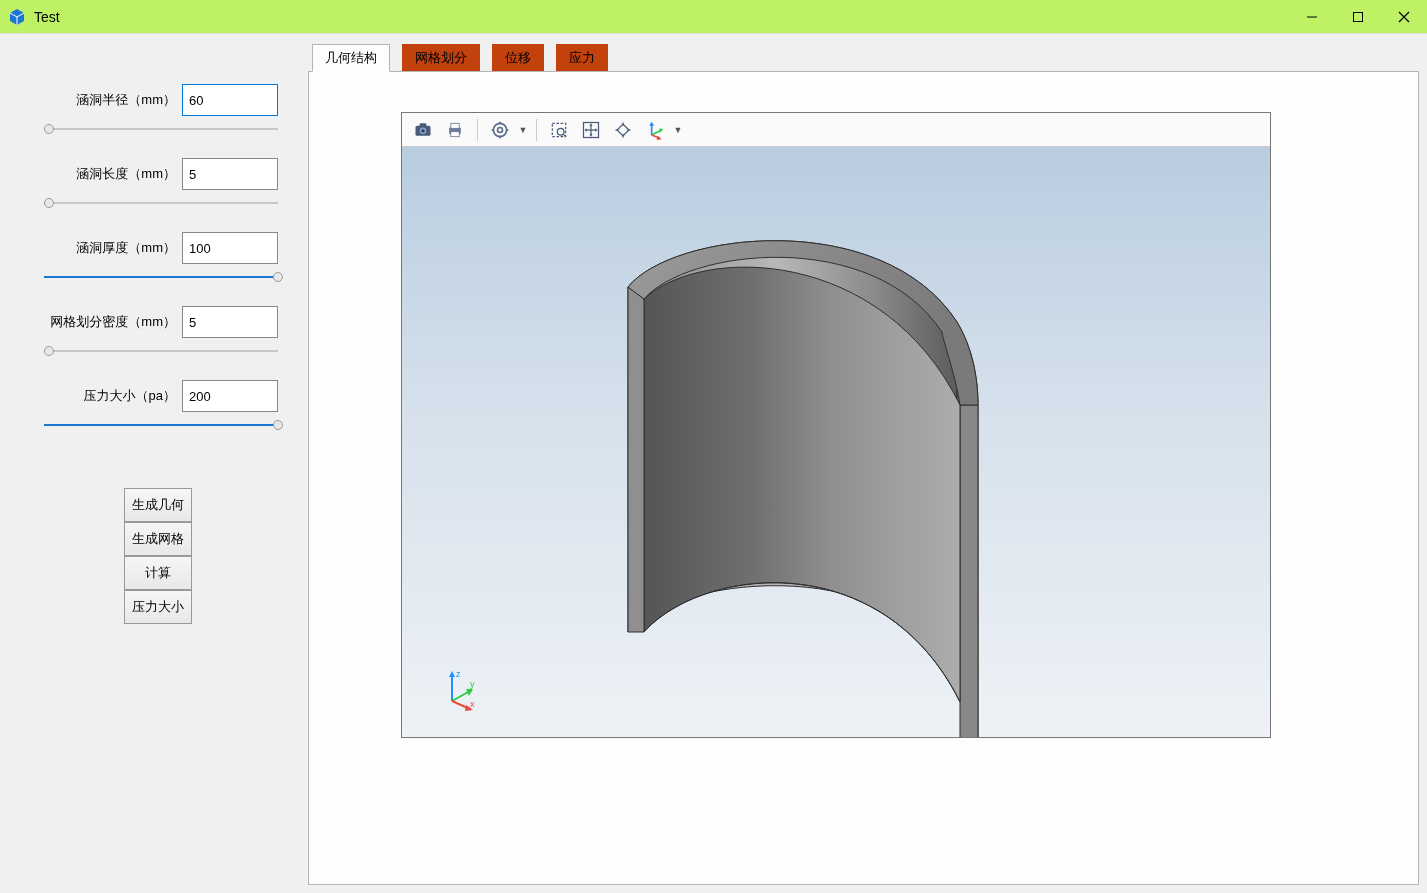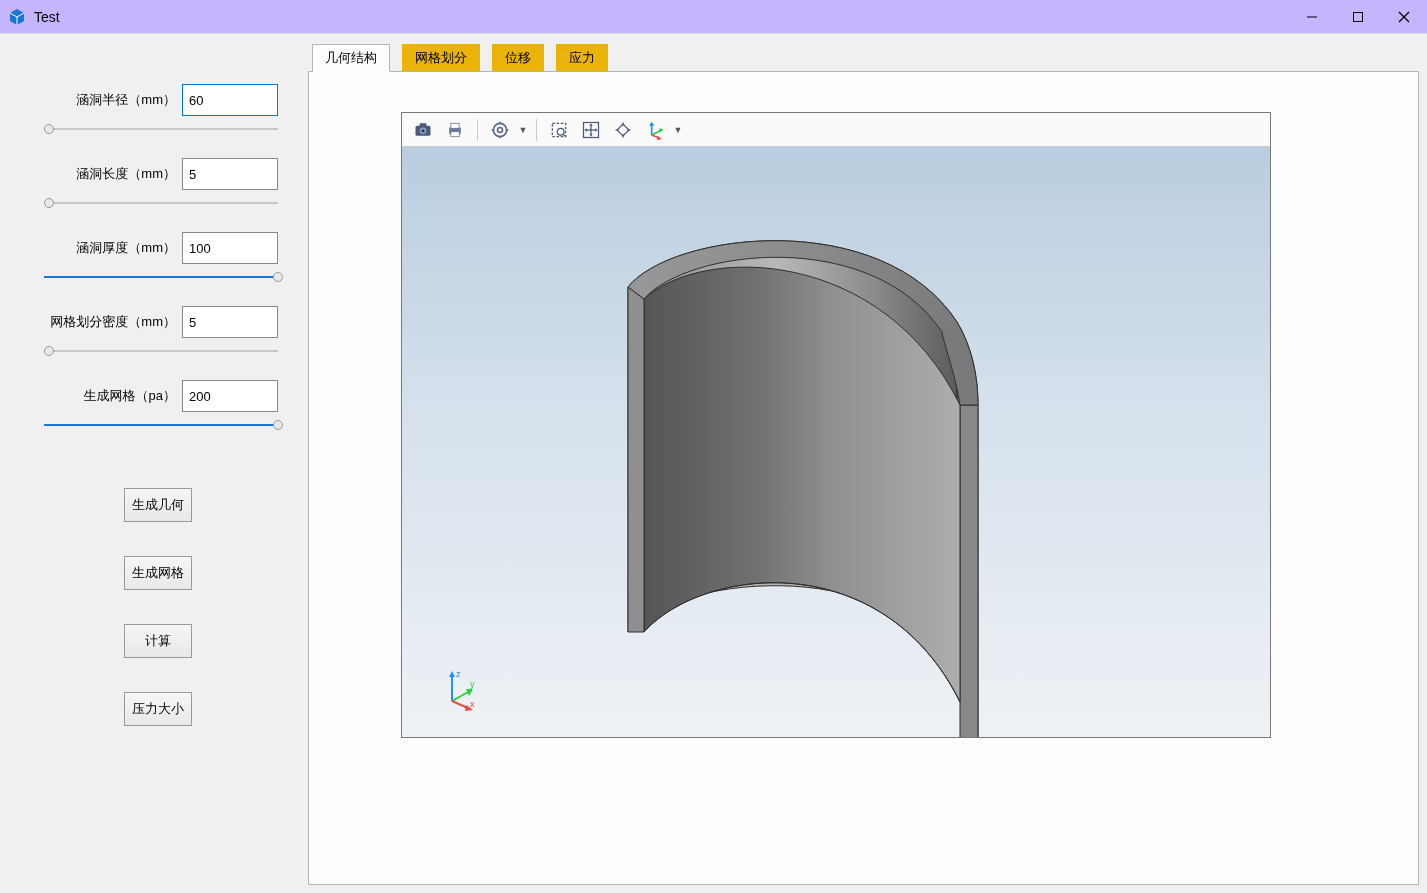--- a/index.html
+++ b/index.html
@@ -8,21 +8,21 @@
   font-size: 13px;
   background: #f0f0f0;
   width: 1427px;
   height: 893px;
   overflow: hidden;
   display: flex;
   flex-direction: column;
 }
 .titlebar {
   height: 34px;
-  background: #c4b5fd;
+  background: #bef264;
   display: flex;
   align-items: center;
   padding: 0 0 0 8px;
   border-bottom: 1px solid #ddd;
 }
 .titlebar .app-icon {
   width: 18px; height: 18px;
   margin-right: 8px;
   display: inline-flex; align-items: center; justify-content: center;
 }
@@ -79,42 +79,42 @@
 }
 .slider-fill {
   position: absolute; left: 0; top: 6px; height: 2px;
   background: #1976d2;
 }
 .slider-thumb {
   position: absolute; top: 2px;
   width: 10px; height: 10px; border-radius: 50%;
   background: #e8e8e8; border: 1px solid #999;
 }
-.sidebar-buttons { margin-top: 56px; display: flex; flex-direction: column; align-items: center; gap: 34px; }
+.sidebar-buttons { margin-top: 56px; display: flex; flex-direction: column; align-items: center; }
 .sidebar-buttons button {
   width: 68px; height: 34px;
   background: linear-gradient(#f6f6f6,#e8e8e8);
   border: 1px solid #999;
   font-size: 13px;
   cursor: pointer;
 }
 
 .main {
   flex: 1;
   display: flex;
   flex-direction: column;
 }
 .tabs {
   display: flex;
   gap: 12px;
   padding-left: 4px;
 }
 .tab {
   padding: 4px 12px 4px 12px;
-  background: #eab308;
+  background: #c2410c;
   border: 1px solid transparent;
   border-bottom: none;
   font-size: 13px;
   cursor: pointer;
   color: #000;
 }
 .tab.active {
   background: #fdfdfd;
   border: 1px solid #b5b5b5;
   border-bottom: 1px solid #fdfdfd;
@@ -240,21 +240,21 @@
       <span class="param-label">网格划分密度（mm）</span>
       <input class="param-input plain" value="5" style="">
     </div>
     <div class="slider-wrap">
       <div class="slider-track"></div>
       <div class="slider-fill" style="width:2%"></div>
       <div class="slider-thumb" style="left:calc(2% - 5px)"></div>
     </div>
 
     <div class="param-row">
-      <span class="param-label">生成网格（pa）</span>
+      <span class="param-label">压力大小（pa）</span>
       <input class="param-input plain" value="200" style="">
     </div>
     <div class="slider-wrap">
       <div class="slider-track"></div>
       <div class="slider-fill" style="width:100%"></div>
       <div class="slider-thumb" style="left:calc(100% - 5px)"></div>
     </div>
 
     <div class="sidebar-buttons">
       <button>生成几何</button>

